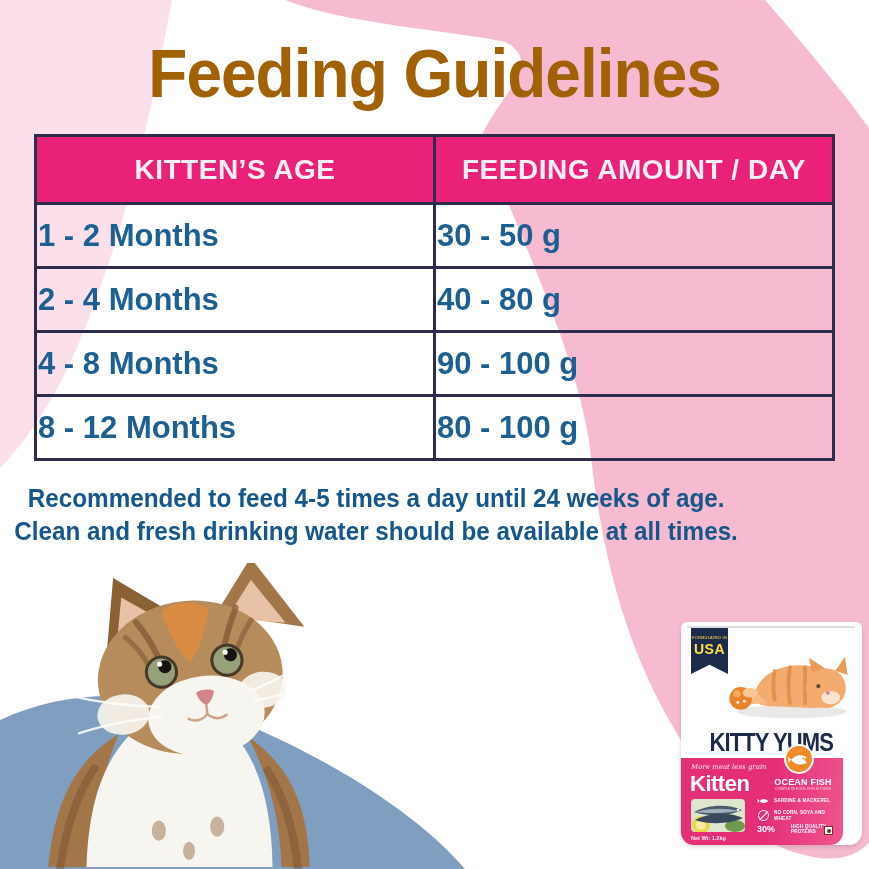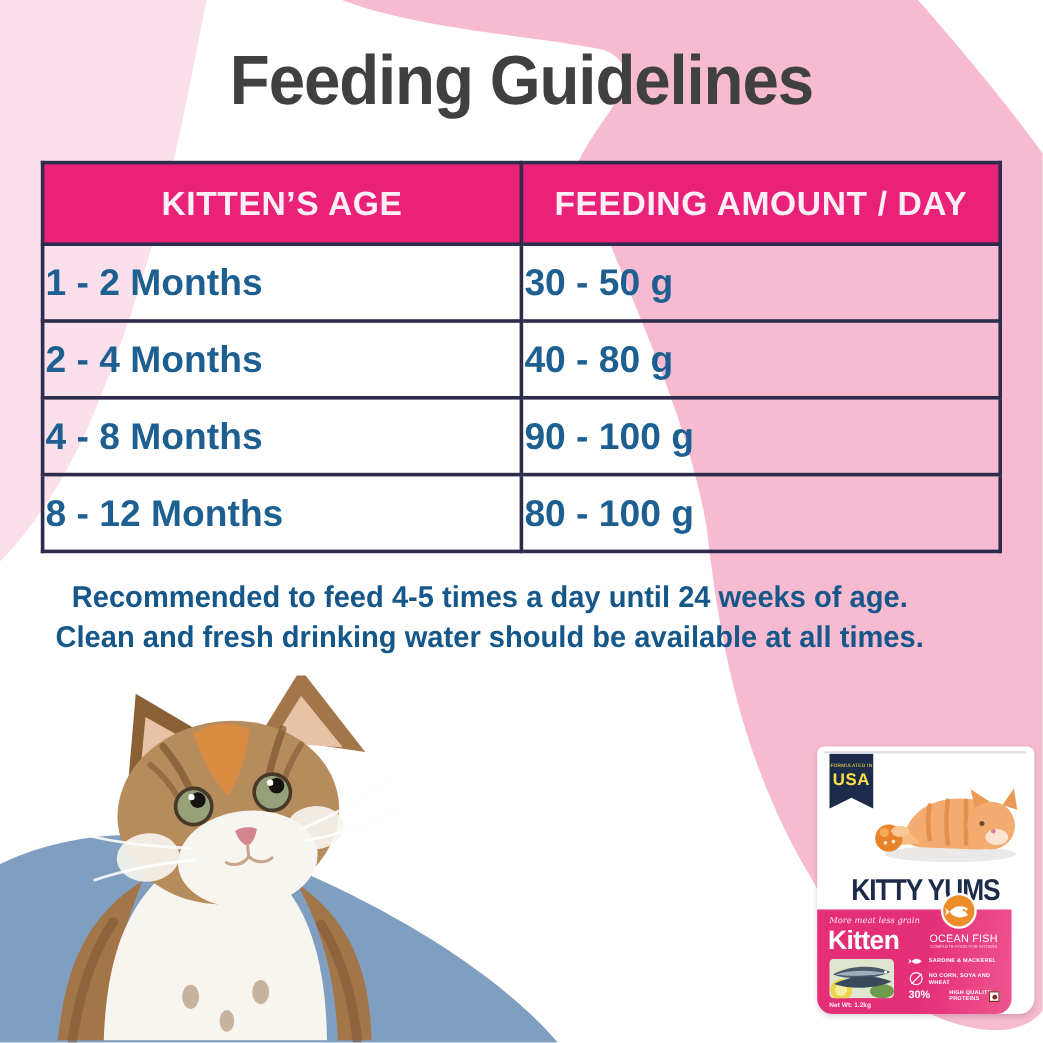--- a/index.html
+++ b/index.html
@@ -7,21 +7,21 @@
     position:relative;width:869px;height:869px;margin:0 auto;
     background:#ffffff;overflow:hidden;
     font-family:"Liberation Sans",sans-serif;
   }
   #canvas *{box-sizing:border-box;}
   .bg-svg{position:absolute;left:0;top:0;width:869px;height:869px;}
 
   
   .title{
     position:absolute;left:0;top:34px;width:869px;text-align:center;
-    font-size:58px;font-weight:700;color:#404040;letter-spacing:-1px;
+    font-size:68px;font-weight:700;color:#a16207;letter-spacing:-1px;
   }
   .title span{display:inline-block;transform:scaleX(.94);}
 
   
   .table-wrap{position:absolute;left:34px;top:134px;width:801px;}
   table.feed{
     width:801px;border-collapse:collapse;table-layout:fixed;
   }
   table.feed th,table.feed td{
     border:3px solid #2D2C4C;vertical-align:middle;
@@ -32,21 +32,21 @@
     font-size:28px;font-weight:700;letter-spacing:.5px;
   }
   table.feed td{
     height:64px;background:transparent;color:#1D5F90;
     font-size:31px;font-weight:700;
   }
 
   
   .notes{
     position:absolute;left:0;top:482px;width:752px;text-align:center;
-    color:#16578A;font-size:25px;font-weight:700;line-height:33px;margin-left:32px;
+    color:#16578A;font-size:25px;font-weight:700;line-height:33px;
   }
   .notes span{display:inline-block;transform:scaleX(.97);}
 
   
   .kitten-photo{position:absolute;left:8px;top:563px;width:342px;height:306px;}
 
   
   .pack{
     position:absolute;left:681px;top:622px;width:181px;height:223px;
     background:#ffffff;border-radius:6px 6px 13px 13px;
@@ -72,21 +72,21 @@
     border-radius:0 0 13px 13px;color:#fff;
   }
   .tagline{position:absolute;left:10px;top:5px;font-family:"DejaVu Serif",serif;font-style:italic;font-size:7px;color:#fbe6ef;}
   .range-name{position:absolute;left:9px;top:13px;font-size:22px;font-weight:700;letter-spacing:-.5px;}
   .fish-photo{position:absolute;left:10px;top:41px;width:54px;height:33px;border-radius:4px;overflow:hidden;}
   .netwt{position:absolute;left:10px;top:77px;font-size:5.5px;font-weight:700;color:#fde9f1;}
   .flavor-badge{
     position:absolute;left:103px;top:-14px;width:30px;height:30px;border-radius:50%;
     background:#EF8C2A;border:2px solid #fff;
   }
-  .flavor-name{position:absolute;left:72px;top:19px;width:100px;text-align:center;font-size:9px;font-weight:400;letter-spacing:.2px;}
+  .flavor-name{position:absolute;left:72px;top:19px;width:100px;text-align:center;font-size:9px;font-weight:700;letter-spacing:.2px;}
   .flavor-sub{position:absolute;left:74px;top:29px;width:96px;text-align:center;font-size:3.6px;color:#fbd4e3;line-height:4.2px;}
   .feat-row{position:absolute;left:76px;display:flex;align-items:center;gap:4px;}
   .feat-icon{width:13px;height:13px;flex:0 0 13px;display:flex;align-items:center;justify-content:center;}
   .no-grain{width:11px;height:11px;border:1.4px solid #fff;border-radius:50%;position:relative;}
   .no-grain::after{content:"";position:absolute;left:-1px;top:4px;width:12px;height:1.4px;background:#fff;transform:rotate(-45deg);}
   .feat-text{font-size:4.6px;font-weight:700;line-height:5.4px;letter-spacing:.2px;width:64px;}
   .protein-row{position:absolute;left:76px;top:66px;display:flex;align-items:center;gap:16px;}
   .protein-val{font-size:9px;font-weight:800;}
   .nonveg{position:absolute;right:10px;top:68px;width:9px;height:9px;background:#fff;border:1px solid #7a2f22;display:flex;align-items:center;justify-content:center;}
   .nonveg i{display:block;width:4px;height:4px;border-radius:50%;background:#7a2f22;}

